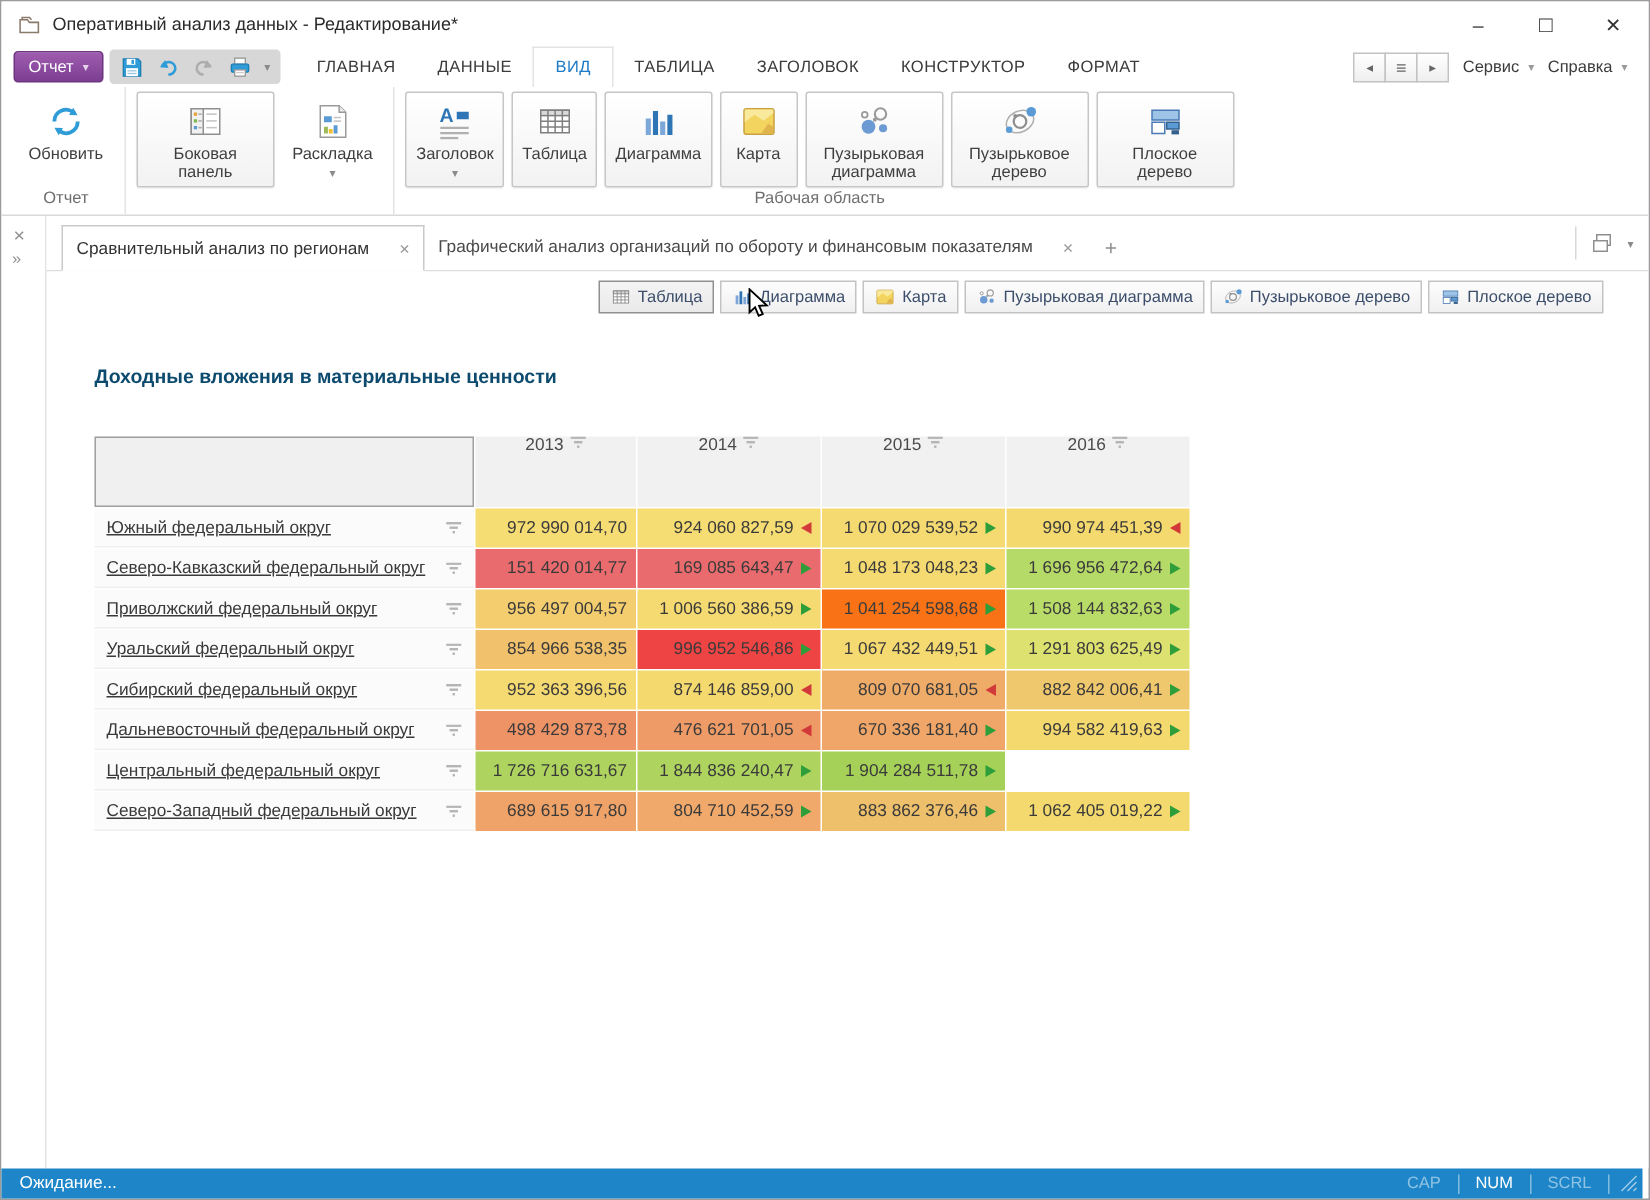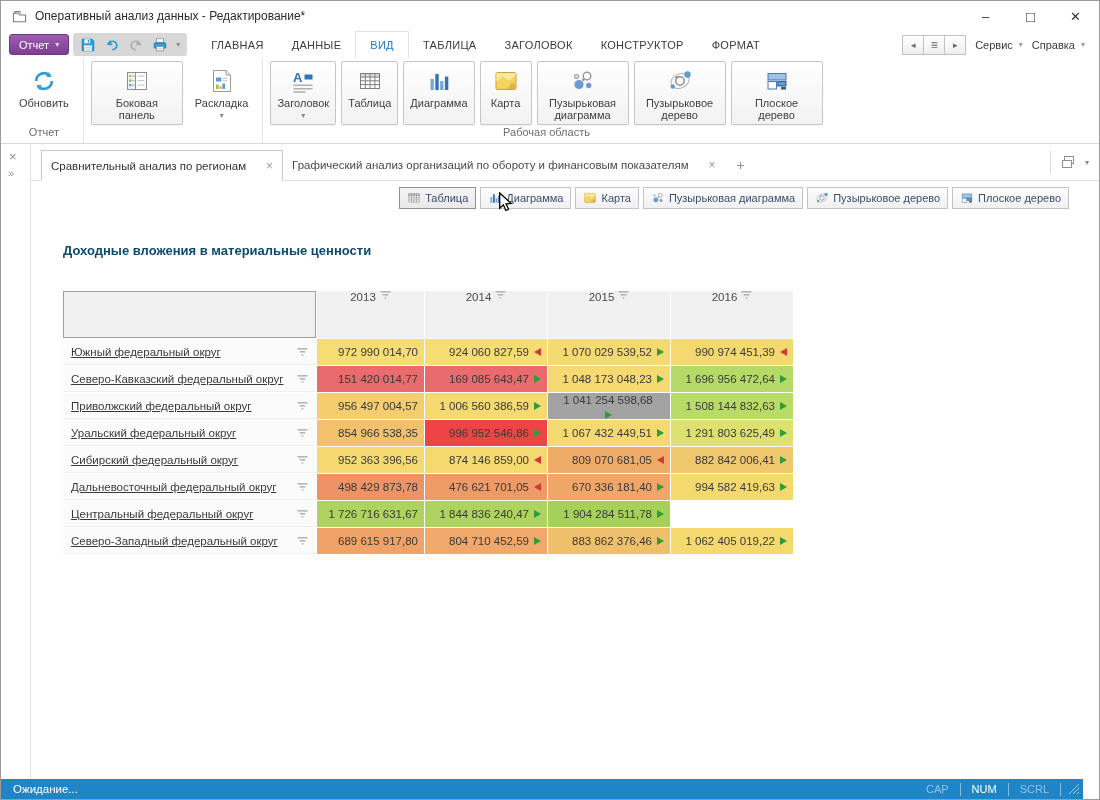--- a/index.html
+++ b/index.html
@@ -66,21 +66,21 @@
   #fin-table { position:absolute; left:31px; top:110px; display:grid; grid-template-columns:253px 107px 122px 122px 122px; grid-template-rows:47px repeat(8,26px); gap:1px; }
   .h-corner { background:#f0f0f0; outline:1px solid #9f9f9f; outline-offset:-1px; }
   .h-year { background:#f1f1f1; display:flex; flex-direction:row; align-items:flex-start; justify-content:center; gap:4px; font-size:11.5px; color:#4a4a4a; }
   .region-cell { background:#fbfbfb; display:flex; align-items:center; justify-content:space-between; padding:0 8px; border-bottom:1px solid #efefef; }
   .region-link { font-size:11.5px; color:#3a3a3a; text-decoration:underline; white-space:nowrap; cursor:pointer; }
   .val-cell { display:flex; align-items:center; justify-content:flex-end; gap:5px; padding:0 6px 0 4px; font-size:11.5px; color:#3a3a3a; white-space:nowrap; }
   .tr-up { width:0; height:0; border-top:4.5px solid transparent; border-bottom:4.5px solid transparent; border-left:7px solid #2d9e3a; }
   .tr-down { width:0; height:0; border-top:4.5px solid transparent; border-bottom:4.5px solid transparent; border-right:7px solid #d23a3a; }
 
   
-  .statusbar { position:absolute; bottom:0; left:0; right:16px; height:20px; background:#1e86c8; display:flex; align-items:center; padding-left:12px; color:#fff; font-size:11.5px; }
+  .statusbar { position:absolute; bottom:0; left:0; right:4px; height:20px; background:#1e86c8; display:flex; align-items:center; padding-left:12px; color:#fff; font-size:11.5px; }
   .status-right { margin-left:auto; display:flex; align-items:center; height:100%; }
   .ind { padding:0 11px; font-size:11px; color:#8fc3e4; }
   .ind.active { color:#fff; }
   .ind-div { width:1px; height:13px; background:rgba(255,255,255,.45); }
   .grip { margin:0 3px 0 7px; display:flex; align-items:flex-end; }
 
   .icon { display:inline-flex; align-items:center; justify-content:center; line-height:0; }
   #mouse-cursor { position:absolute; left:497px; top:191px; z-index:40; }
 </style>
 </head>
@@ -510,21 +510,21 @@
             </svg>
           </span>
         </div>
         <div class="val-cell" style="background: rgb(243, 205, 110);">
           <span>956 497 004,57</span>
         </div>
         <div class="val-cell" style="background: rgb(244, 218, 112);">
           <span>1 006 560 386,59</span>
           <span class="tr-up"></span>
         </div>
-        <div class="val-cell" style="background: #a3a3a3; flex-direction: column;">
+        <div class="val-cell" style="background: #f97316;">
           <span>1 041 254 598,68</span>
           <span class="tr-up"></span>
         </div>
         <div class="val-cell" style="background: rgb(185, 220, 105);">
           <span>1 508 144 832,63</span>
           <span class="tr-up"></span>
         </div>
         <div class="region-cell">
           <a class="region-link">Уральский федеральный округ</a>
           <span class="icon">

